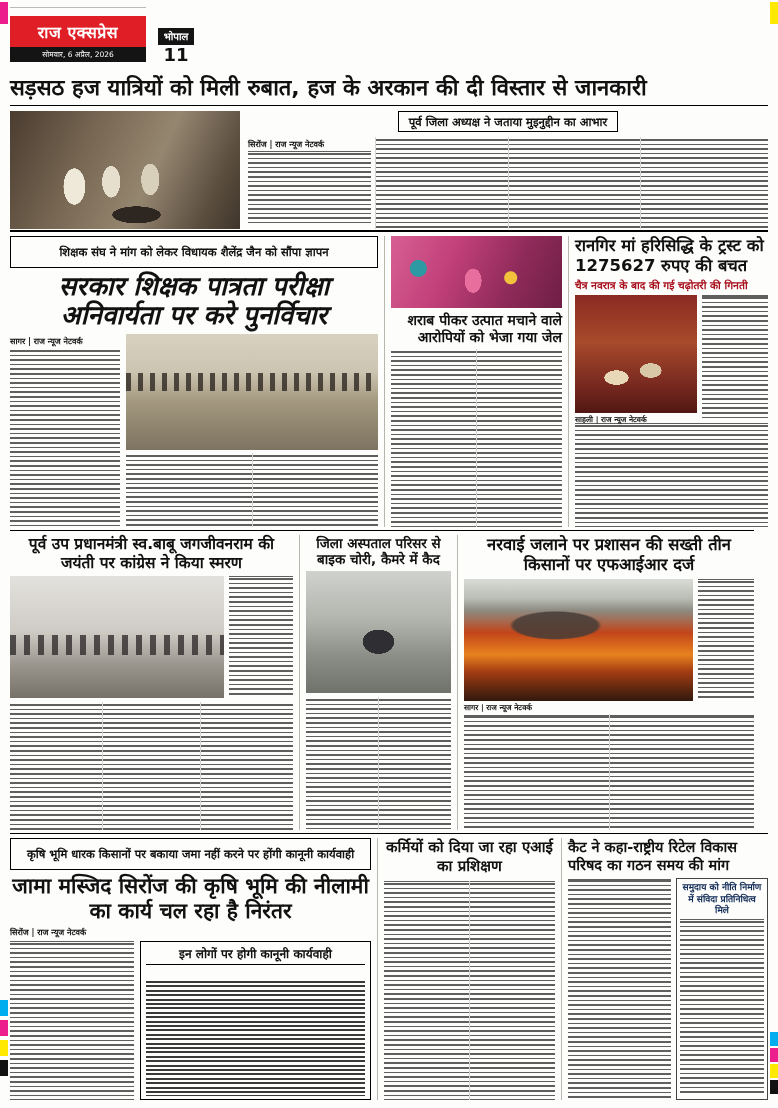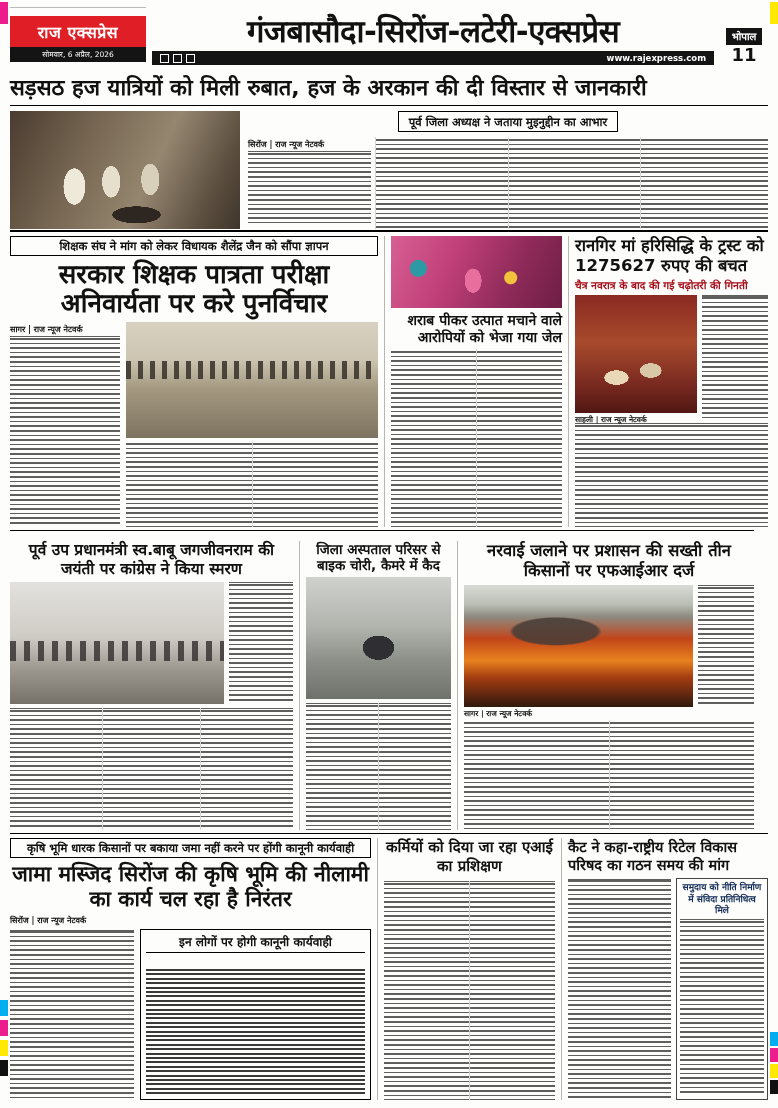--- a/index.html
+++ b/index.html
@@ -24,21 +24,21 @@
   .mast-right{width:48px;text-align:center;display:flex;flex-direction:column;justify-content:flex-end;align-items:center;}
   .edition{background:#141414;color:#fff;font-size:10px;font-weight:bold;padding:1px 6px 2px;}
   .pageno{font-size:18px;font-weight:bold;line-height:1.1;}
   .sim{background-image:repeating-linear-gradient(to bottom,#3c3c3c 0,#3c3c3c 1.7px,transparent 1.7px,transparent 4.6px);background-position:0 2px;opacity:.82;}
   .sim-dense{background-image:repeating-linear-gradient(to bottom,#242424 0,#242424 2px,transparent 2px,transparent 4.4px);opacity:.9;}
   .cols{display:flex;min-height:0;}
   .cols>div{flex:1;padding:0 4px;}
   .cols>div:first-child{padding-left:0;}
   .cols>div:last-child{padding-right:0;}
   .cols>div+div{border-left:1px solid #cfcdc8;}
-  .kicker{border:1.5px solid #000;font-weight:bold;font-size:11.5px;text-align:center;padding:2px 4px;line-height:1.25;}
+  .kicker{border:1.5px solid #000;font-weight:bold;font-size:11.5px;text-align:center;padding:8px 4px;line-height:1.25;}
   .dateline{font-size:8px;font-weight:bold;margin:1px 0 2px;}
   .caption{font-size:7.5px;font-weight:bold;margin-top:1px;}
   .photo{position:relative;flex:none;}
 
   
   .ph-haj{background-image:
     radial-gradient(ellipse 18px 30px at 28% 64%, #efe9d9 0 60%, transparent 61%),
     radial-gradient(ellipse 15px 26px at 44% 60%, #e6dfcd 0 60%, transparent 61%),
     radial-gradient(ellipse 15px 26px at 61% 58%, #d9d0bb 0 60%, transparent 61%),
     radial-gradient(ellipse 40px 14px at 55% 88%, #2e2620 0 60%, transparent 61%),
@@ -72,39 +72,39 @@
   .haj-head{font-size:22px;font-weight:bold;border-bottom:1.5px solid #000;padding:1px 0 4px;white-space:nowrap;}
   .haj-body{display:flex;gap:8px;height:118px;margin-top:5px;}
   .ph-haj{width:230px;height:100%;}
   .haj-text{flex:1;display:flex;flex-direction:column;min-width:0;}
   .subhead-box{border:1.5px solid #000;font-weight:bold;font-size:11.5px;padding:2px 10px;margin:0 auto 5px;text-align:center;max-width:62%;}
   .haj-cols{flex:1;}
 
   
   .row2{position:absolute;top:230px;left:10px;right:10px;height:297px;display:flex;border-top:2px solid #000;padding-top:4px;box-sizing:border-box;}
   .r2g1{width:368px;padding-right:6px;border-right:1px solid #b9b6b0;display:flex;flex-direction:column;}
-  .teacher-head{font-size:26px;font-weight:bold;text-align:center;line-height:1.12;margin:4px 0 3px;}
+  .teacher-head{font-size:26px;font-weight:bold;text-align:center;line-height:1.12;margin:4px 0 3px;font-style:italic;}
   .teacher-body{display:flex;gap:6px;flex:1;min-height:0;}
   .teacher-c1{width:110px;display:flex;flex-direction:column;}
   .teacher-right{flex:1;display:flex;flex-direction:column;min-width:0;}
   .ph-teacher{width:100%;height:116px;}
   .teacher-cols{flex:1;margin-top:3px;}
   .r2g2{width:184px;padding:0 6px;border-right:1px solid #b9b6b0;display:flex;flex-direction:column;box-sizing:border-box;}
   .ph-temple{width:100%;height:72px;}
   .sharab-head{font-size:14px;font-weight:bold;text-align:right;line-height:1.2;margin:4px 0 3px;}
   .r2g3{flex:1;padding-left:6px;display:flex;flex-direction:column;min-width:0;}
   .rangir-head{font-size:16.5px;font-weight:bold;line-height:1.2;}
   .rangir-sub{color:#a8101d;font-weight:bold;font-size:10.5px;margin:2px 0 3px;}
   .rangir-mid{display:flex;gap:5px;height:126px;}
   .ph-money{width:122px;height:118px;}
   .rangir-side{flex:1;}
   .rangir-bottom{flex:1;margin-top:2px;}
 
   
-  .row3{position:absolute;top:530px;left:10px;right:24px;height:300px;display:flex;border-top:1.5px solid #000;padding-top:10px;box-sizing:border-box;}
+  .row3{position:absolute;top:530px;left:10px;right:24px;height:300px;display:flex;border-top:1.5px solid #000;padding-top:4px;box-sizing:border-box;}
   .r3g1{width:290px;padding-right:6px;border-right:1px solid #b9b6b0;display:flex;flex-direction:column;box-sizing:border-box;}
   .jag-head{font-size:15.5px;font-weight:bold;text-align:center;line-height:1.2;margin-bottom:4px;}
   .jag-mid{display:flex;gap:5px;height:122px;}
   .ph-congress{width:214px;height:122px;}
   .jag-side{flex:1;}
   .jag-bottom{flex:1;margin-top:4px;}
   .r3g2{width:158px;padding:0 6px;border-right:1px solid #b9b6b0;display:flex;flex-direction:column;box-sizing:border-box;}
   .bike-head{font-size:13.5px;font-weight:bold;text-align:center;line-height:1.2;margin-bottom:4px;}
   .ph-bike{width:100%;height:122px;}
   .bike-cols{flex:1;margin-top:4px;}
@@ -149,31 +149,20 @@
   <div class="reg" style="bottom:46px;right:0;height:14px;background:#ec1e8d;"></div>
   <div class="reg" style="bottom:30px;right:0;height:14px;background:#ffe900;"></div>
   <div class="reg" style="bottom:14px;right:0;height:14px;background:#111;"></div>
 
   <div class="mast">
     <div class="mast-left">
       <div class="tagline"></div>
       <div class="logo-box">राज एक्सप्रेस</div>
       <div class="date-bar">सोमवार, 6 अप्रैल, 2026</div>
     </div>
-    <div class="mast-center">
-      <div class="paper-title">गंजबासौदा-सिरोंज-लटेरी-एक्सप्रेस</div>
-      <div class="url-bar">
-        <div class="icons">
-          <span></span>
-          <span></span>
-          <span></span>
-        </div>
-        <div class="site">www.rajexpress.com</div>
-      </div>
-    </div>
     <div class="mast-right">
       <div class="edition">भोपाल</div>
       <div class="pageno">11</div>
     </div>
   </div>
 
   <div class="row1">
     <div class="haj-head">सड़सठ हज यात्रियों को मिली रुबात, हज के अरकान की दी विस्तार से जानकारी</div>
     <div class="haj-body">
       <div class="photo ph-haj"></div>

